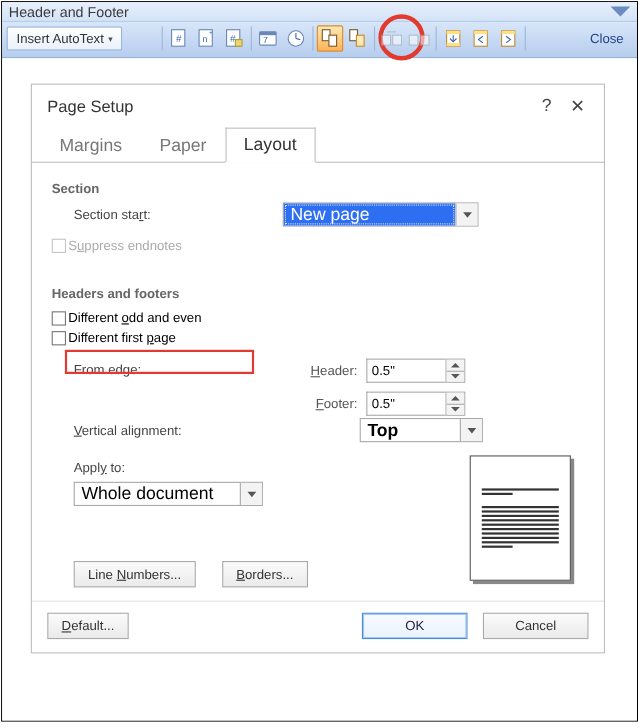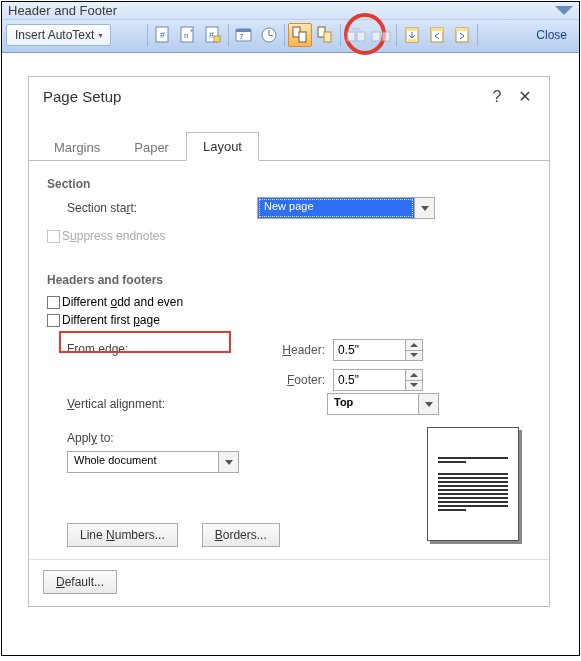--- a/index.html
+++ b/index.html
@@ -76,44 +76,43 @@
   .tabs {
     display:flex; align-items:flex-end;
     border-bottom: 1px solid #bdbdbd;
     padding: 0 8px; gap:0;
   }
   .tab {
     padding: 6px 16px 6px 16px;
     border:1px solid transparent;
     border-bottom:none;
     color:#666;
-    font-size:13px;
+    font-size:16px;
     cursor:pointer;
     position:relative; top:1px;
     background:#f7f7f7;
-    margin-top:17px;
   }
   .tab + .tab { margin-left: 0px; }
   .tab.inactive { background: transparent; border-color: transparent; color:#777; }
   .tab.active {
     background:#fff; color:#333;
     border:1px solid #bdbdbd; border-bottom:1px solid #fff;
   }
   .dlg-body { padding: 10px 18px 12px 18px; }
   .section-label { color:#666; margin-top:6px; margin-bottom:6px;font-weight:bold; }
   .row { display:flex; align-items:center; }
   .indent1 { padding-left: 20px; }
   label { color:#444; }
   .underline-letter { text-decoration: underline; }
   .disabled { color:#aaa; }
   .combo {
     display:flex; align-items:stretch; height:22px;
     border:1px solid #a9a9a9; background:#fff;
   }
-  .combo .combo-text { flex:1; padding:2px 6px; font-size:11px; }
+  .combo .combo-text { flex:1; padding:2px 6px; font-size:16px; }
   .combo .combo-btn {
     width:20px; border-left:1px solid #a9a9a9;
     display:flex; align-items:center; justify-content:center;
     background:#f3f3f3;
   }
   .combo.selected .combo-text { background:#2e6ff2; color:#fff; outline:1px dotted rgba(255,255,255,.8); outline-offset:-2px;}
   .caret-down {
     width:0;height:0;border-left:4px solid transparent;border-right:4px solid transparent;border-top:5px solid #555;
   }
   .chk {
@@ -426,14 +425,18 @@
           <div class="l"></div>
         <div class="l short"></div>
       </div>
     </div>
   </div>
 
   <div class="dlg-footer">
     <div class="btn btn-sm">
       <span class="underline-letter">D</span><span>efault...</span>
     </div>
+    <div class="right-btns">
+      <div class="btn primary" style="width:96px;">OK</div>
+      <div class="btn" style="width:96px;">Cancel</div>
+    </div>
   </div>
 </div>
 
 </body></html>

